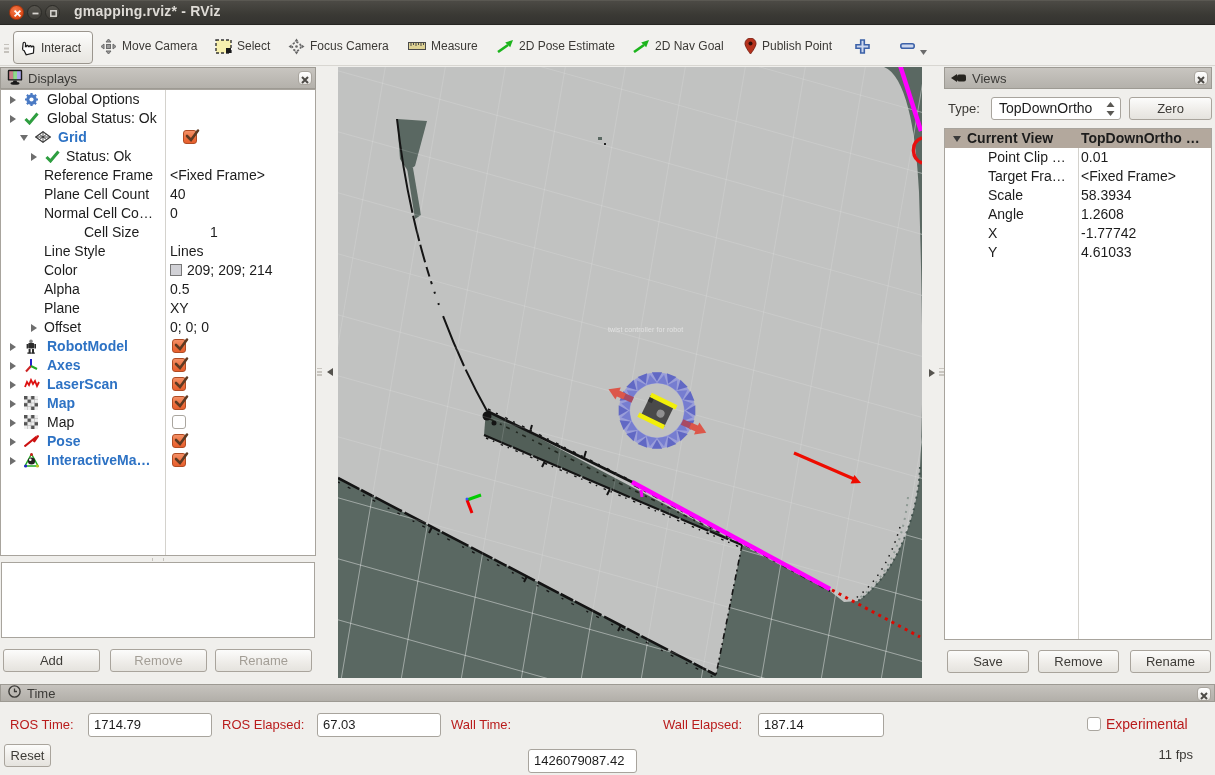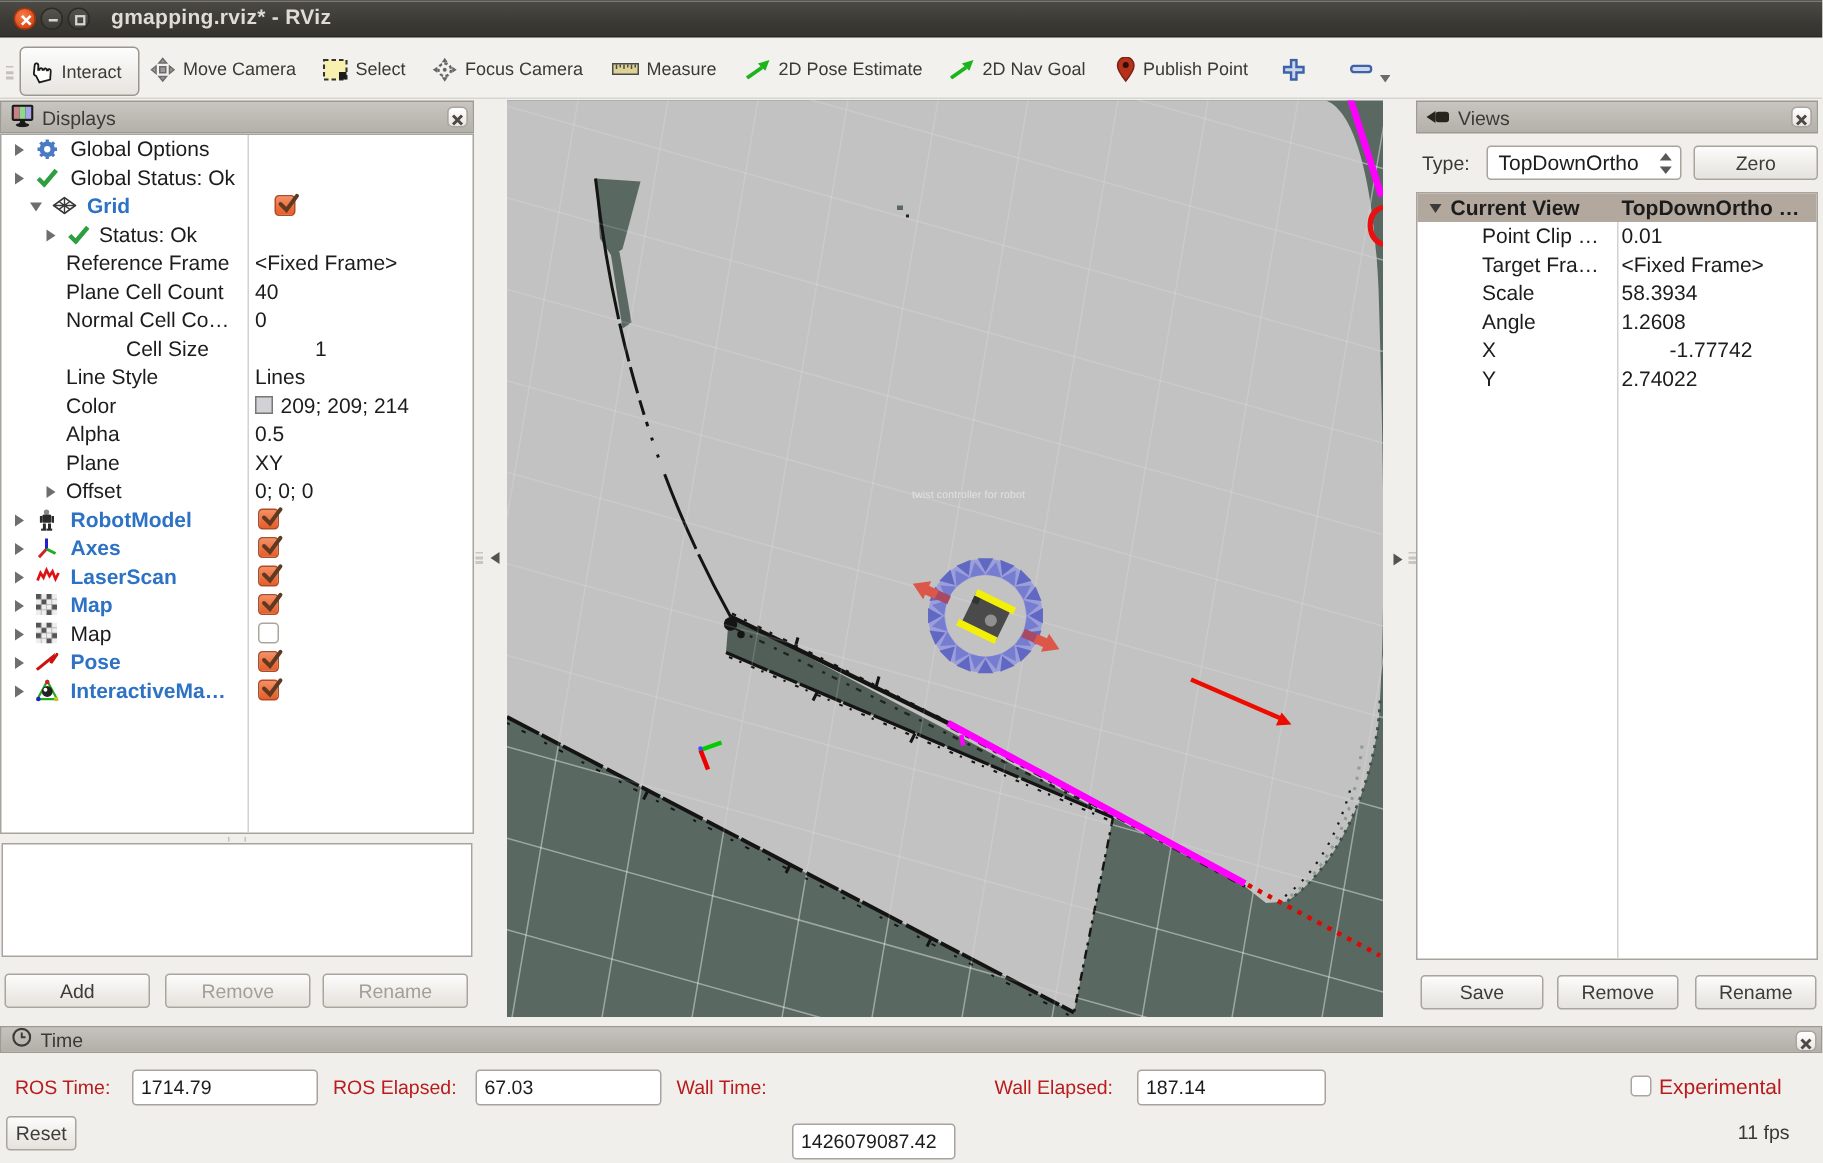--- a/index.html
+++ b/index.html
@@ -522,25 +522,25 @@
 <div class="trow" style="left:944px;top:186px;width:268px;">
     <span class="lbl" style="left:44px;">Scale</span>
     <span class="lbl" style="left:137px;">58.3934</span>
   </div>
 <div class="trow" style="left:944px;top:205px;width:268px;">
     <span class="lbl" style="left:44px;">Angle</span>
     <span class="lbl" style="left:137px;">1.2608</span>
   </div>
 <div class="trow" style="left:944px;top:224px;width:268px;">
     <span class="lbl" style="left:44px;">X</span>
-    <span class="lbl" style="left:137px;margin-left:32px;">-1.77742</span>
+    <span class="lbl" style="left:137px;">-1.77742</span>
   </div>
 <div class="trow" style="left:944px;top:243px;width:268px;">
     <span class="lbl" style="left:44px;">Y</span>
-    <span class="lbl" style="left:137px;">2.74022</span>
+    <span class="lbl" style="left:137px;">4.61033</span>
   </div>
 <div class="btn" style="left:947px;top:650px;width:82px;">Save</div>
 <div class="btn" style="left:1038px;top:650px;width:81px;">Remove</div>
 <div class="btn" style="left:1130px;top:650px;width:81px;">Rename</div>
 
 <div id="timehead">
   <span style="margin:0 6px 0 7px;"><svg width="13" height="13" viewBox="0 0 13 13">
         <circle cx="6.5" cy="6.5" r="5.6" fill="none" stroke="#3b3a37" stroke-width="1.4"></circle>
         <path d="M6.5 3.4 V6.5 H9" stroke="#3b3a37" stroke-width="1.3" fill="none"></path>
       </svg></span>

